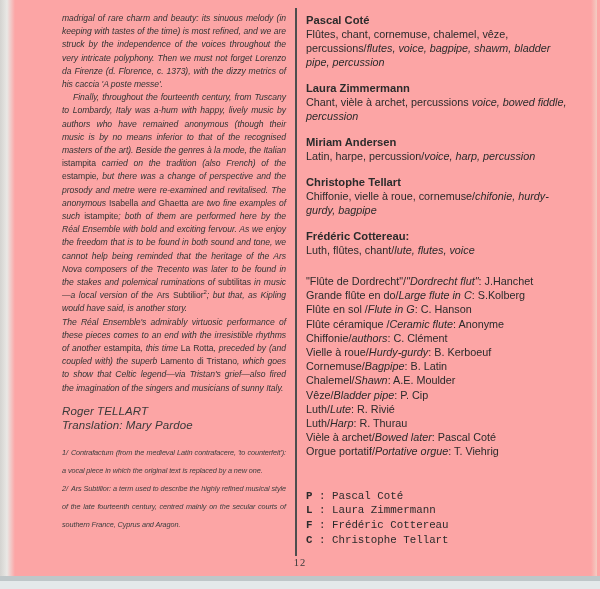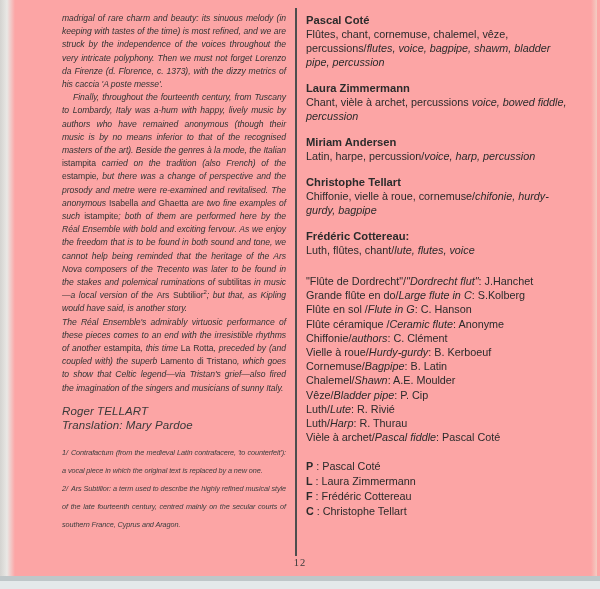--- a/index.html
+++ b/index.html
@@ -57,21 +57,21 @@
   .perf{margin:0 0 12px 0;}
   .perf-name{font-weight:bold;font-size:11.2px;}
   .perf-instr .seg-rm{font-style:normal;}
   .perf-instr .seg-it{font-style:italic;}
 
   .instr-list{margin-top:17px;line-height:14.2px;}
   .instr-line{white-space:nowrap;}
   .instr-fr{font-style:normal;}
   .instr-en{font-style:italic;}
 
-  .key-list{margin-top:15px;line-height:14.8px;}
+  .key-list{margin-top:30px;line-height:14.8px;font-family:Liberation Mono, monospace;}
   .key-letter{font-weight:bold;}
 
   .page-number{
     position:absolute;left:0;top:557px;width:600px;text-align:center;
     font-family:"Liberation Serif",serif;font-size:10.5px;color:#3a3a3a;letter-spacing:1px;
   }
 </style>
 </head>
 <body>
 
@@ -142,22 +142,23 @@
   <div class="instr-line"><span class="instr-fr">Cornemuse/</span><span class="instr-en">Bagpipe</span><span>: </span><span class="instr-maker">B. Latin</span></div>
 
   <div class="instr-line"><span class="instr-fr">Chalemel/</span><span class="instr-en">Shawn</span><span>: </span><span class="instr-maker">A.E. Moulder</span></div>
 
   <div class="instr-line"><span class="instr-fr">Vêze/</span><span class="instr-en">Bladder pipe</span><span>: </span><span class="instr-maker">P. Cip</span></div>
 
   <div class="instr-line"><span class="instr-fr">Luth/</span><span class="instr-en">Lute</span><span>: </span><span class="instr-maker">R. Rivié</span></div>
 
   <div class="instr-line"><span class="instr-fr">Luth/</span><span class="instr-en">Harp</span><span>: </span><span class="instr-maker">R. Thurau</span></div>
 
-  <div class="instr-line"><span class="instr-fr">Vièle à archet/</span><span class="instr-en">Pascal fiddle</span><span>: </span><span class="instr-maker">Pascal Coté</span></div>
+  <div class="instr-line"><span class="instr-fr">Vièle à archet/</span><span class="instr-en">Bowed later</span><span>: </span><span class="instr-maker">Pascal Coté</span></div>
 
+  <div class="instr-line"><span class="instr-fr">Orgue portatif/</span><span class="instr-en">Portative orgue</span><span>: </span><span class="instr-maker">T. Viehrig</span></div>
 </div>
 
     <div class="key-list">
   <div><span class="key-letter">P</span><span> : </span><span>Pascal Coté</span></div>
 
   <div><span class="key-letter">L</span><span> : </span><span>Laura Zimmermann</span></div>
 
 
   <div><span class="key-letter">F</span><span> : </span><span>Frédéric Cottereau</span></div>
 

